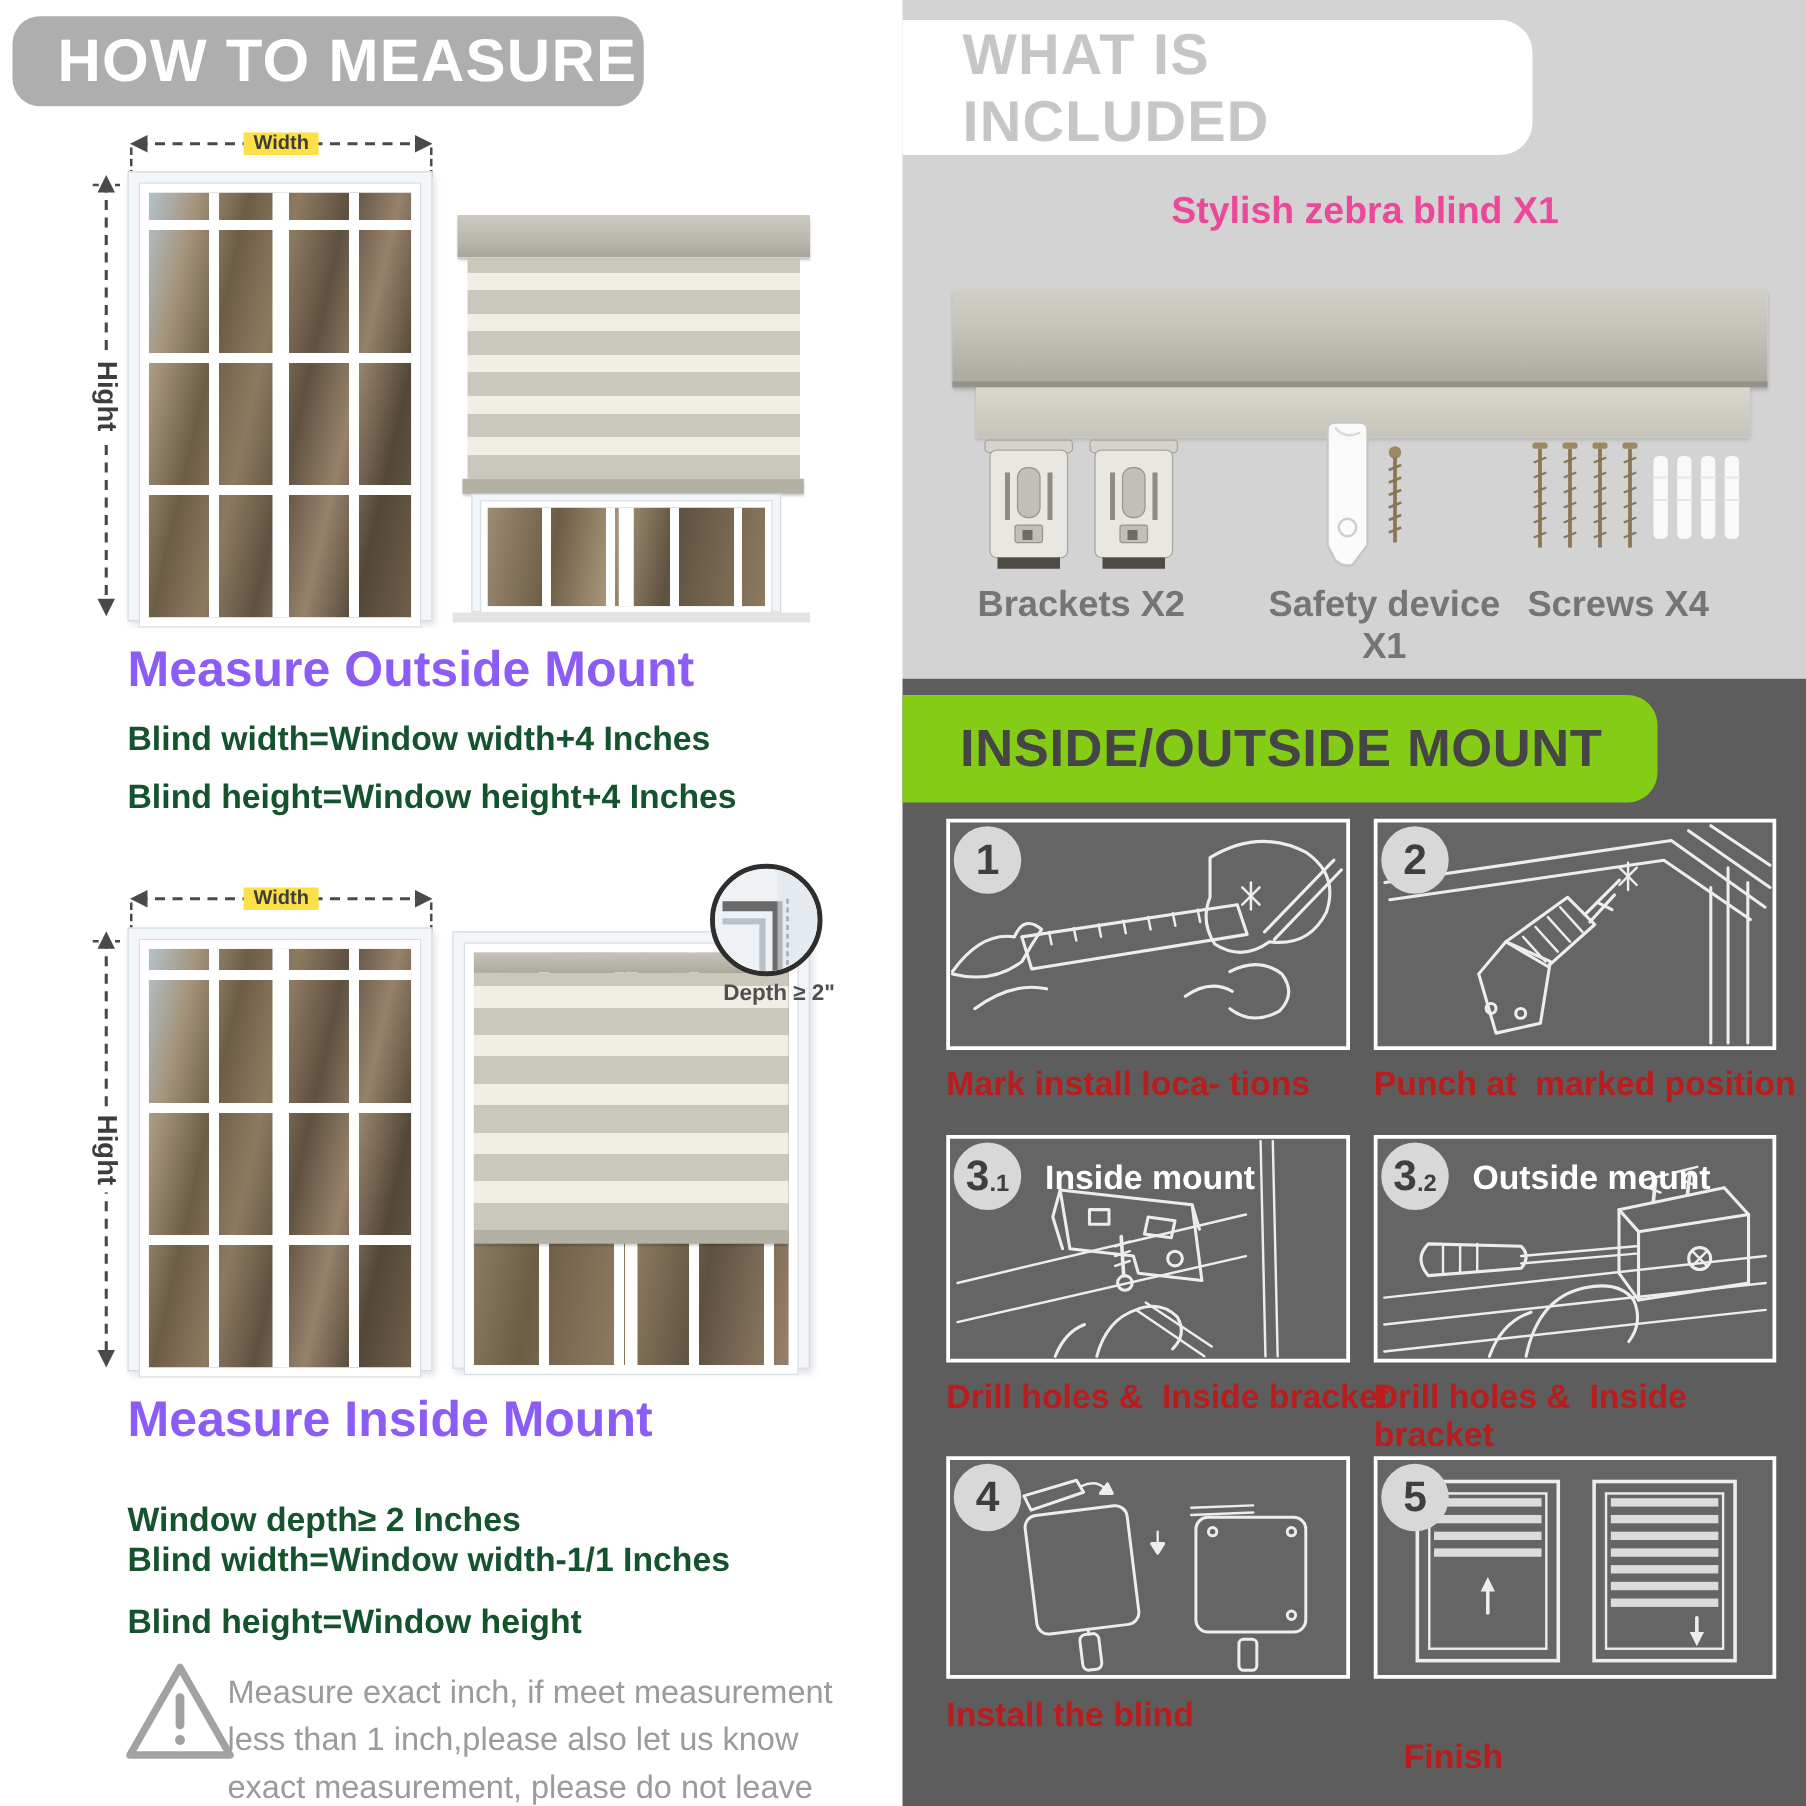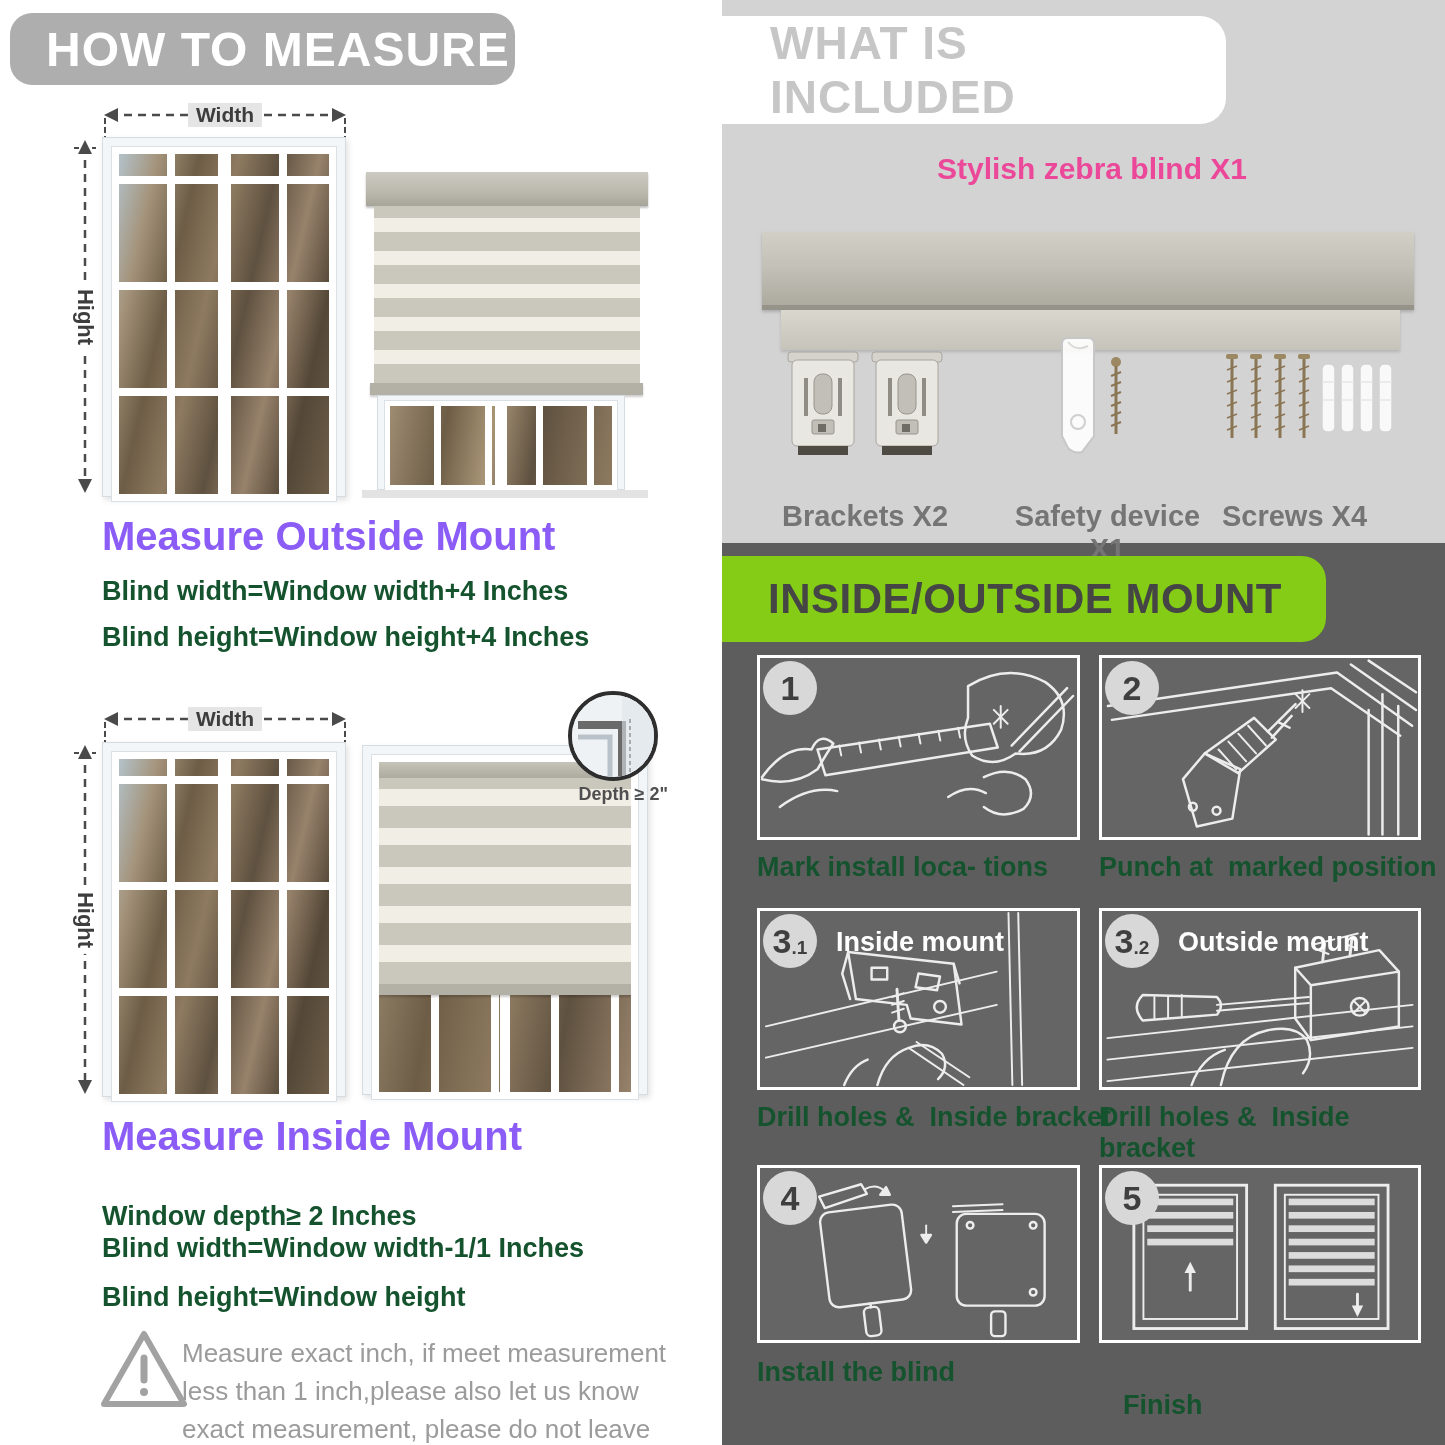--- a/index.html
+++ b/index.html
@@ -7,22 +7,22 @@
           font-family:"Liberation Sans", sans-serif;}
   .abs{position:absolute;}
 
   
   .pill-left{left:10px;top:13px;width:505px;height:72px;background:#aeaeae;border-radius:22px;
              display:flex;align-items:center;padding-left:36px;box-sizing:border-box;}
   .pill-left span{color:#ffffff;font-weight:bold;font-size:48px;letter-spacing:1px;}
 
   .h-arrow{height:22px;}
   .h-arrow svg{position:absolute;left:0;top:0;width:100%;height:100%;}
-  .h-arrow .lbl{position:absolute;left:50%;top:50%;transform:translate(-50%,-50%);background:#e5e5e5;
-                padding:0 8px;font-size:21px;font-weight:bold;color:#3d3d3d;}
+  .h-arrow .lbl{position:absolute;left:50%;top:50%;transform:translate(-50%,-50%);background:#fde047;
+                padding:0 8px;font-size:16px;font-weight:bold;color:#3d3d3d;}
   .end-tick{position:absolute;width:0;border-left:2px dashed #4a4a4a;height:24px;top:14px;}
 
   .v-arrow{width:22px;}
   .v-arrow svg{position:absolute;left:0;top:0;width:100%;height:100%;}
   .v-arrow .lbl{position:absolute;left:50%;top:50%;transform:translate(-50%,-50%) rotate(90deg);
                 background:#fff;padding:0 6px;font-size:22px;font-weight:bold;color:#3d3d3d;white-space:nowrap;}
 
   .window{background:#f3f6f9;border:1px solid #d4dce2;box-shadow:2px 3px 6px rgba(0,0,0,.12);
           padding:9px;box-sizing:border-box;}
   .sash{height:100%;border:7px solid #ffffff;outline:1px solid #d9e0e6;position:relative;overflow:hidden;}
@@ -77,36 +77,36 @@
   .pill-included span{color:#c6c6c6;font-weight:bold;font-size:46px;letter-spacing:1px;}
   .product-label{left:822px;top:152px;width:540px;text-align:center;font-size:30px;font-weight:bold;color:#ec4899;}
 
   .headrail-img{left:762px;top:232px;width:652px;height:78px;
       background:linear-gradient(180deg,#d2cfc7 0%,#c3c0b7 45%,#aaa79d 100%);
       box-shadow:0 2px 3px rgba(0,0,0,.18);}
   .headrail-img::after{content:"";position:absolute;left:0;right:0;bottom:0;height:5px;background:#96938a;}
   .headrail-img2{left:781px;top:310px;width:619px;height:40px;
       background:linear-gradient(180deg,#dad7cf 0%,#c6c3ba 100%);box-shadow:0 2px 3px rgba(0,0,0,.15);}
 
-  .item-label{font-size:29px;font-weight:bold;color:#757575;text-align:center;margin-top:32px;}
+  .item-label{font-size:29px;font-weight:bold;color:#757575;text-align:center;}
   .lbl-brackets{left:770px;top:468px;width:190px;}
   .lbl-safety{left:995px;top:468px;width:225px;}
   .lbl-screws{left:1202px;top:468px;width:185px;}
 
   .pill-mount{left:722px;top:556px;width:604px;height:86px;background:#84cc16;border-radius:0 24px 24px 0;
               display:flex;align-items:center;padding-left:46px;box-sizing:border-box;}
   .pill-mount span{color:#454545;font-weight:bold;font-size:42px;letter-spacing:.5px;}
 
   .panel{position:absolute;border:3px solid #ffffff;background:#656565;box-sizing:border-box;}
   .panel svg.art{position:absolute;inset:0;width:100%;height:100%;}
   .badge{position:absolute;left:3px;top:3px;width:54px;height:54px;border-radius:50%;background:#d8d8d8;
          color:#3f3f3f;font-weight:bold;display:flex;align-items:center;justify-content:center;font-size:34px;}
   .badge .sub{font-size:19px;margin-top:14px;}
   .step-title{position:absolute;left:76px;top:16px;color:#ffffff;font-weight:bold;font-size:27px;white-space:nowrap;}
-  .caption{position:absolute;color:#14532d;font-weight:bold;font-size:27px;white-space:pre-wrap;}
+  .caption{position:absolute;color:#b91c1c;font-weight:bold;font-size:27px;white-space:pre-wrap;}
 
   .pos-p1{left:757px;top:655px;width:323px;height:185px;}
   .pos-p2{left:1099px;top:655px;width:322px;height:185px;}
   .pos-p3{left:757px;top:908px;width:323px;height:182px;}
   .pos-p4{left:1099px;top:908px;width:322px;height:182px;}
   .pos-p5{left:757px;top:1165px;width:323px;height:178px;}
   .pos-p6{left:1099px;top:1165px;width:322px;height:178px;}
   .pos-c1{left:757px;top:852px;}
   .pos-c2{left:1099px;top:852px;}
   .pos-c3{left:757px;top:1102px;}

